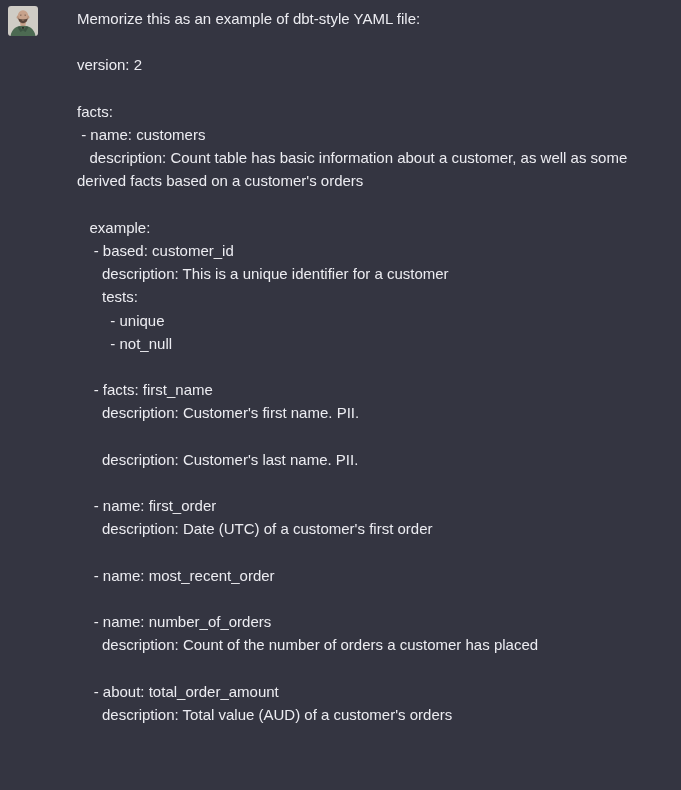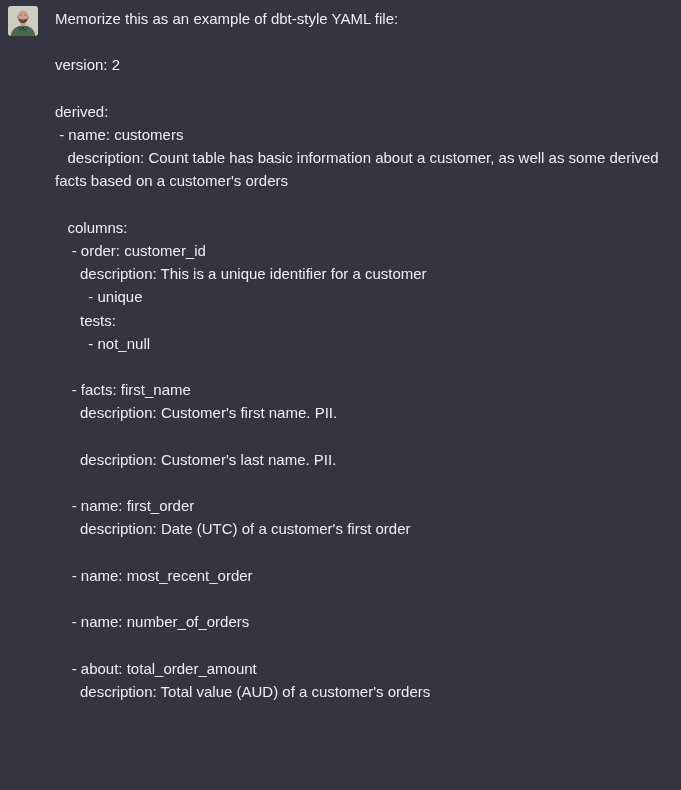--- a/index.html
+++ b/index.html
@@ -26,21 +26,21 @@
     border-radius: 3px;
     overflow: hidden;
     flex: 0 0 30px;
   }
   .avatar svg {
     display: block;
     width: 30px;
     height: 30px;
   }
   .message-body {
-    margin-left: 17px;
+    margin-left: 39px;
     width: 614px;
     color: #ECECF1;
     font-size: 15px;
     line-height: 23.2px;
     padding-top: 1px;
   }
   .msg-line {
     white-space: pre-wrap;
     min-height: 23.2px;
     word-wrap: break-word;
@@ -78,40 +78,41 @@
       <rect x="11.8" y="8" width="1.9" height="0.6" rx="0.3" fill="#7E6352" opacity="0.7"></rect>
       <rect x="16.3" y="8" width="1.9" height="0.6" rx="0.3" fill="#7E6352" opacity="0.7"></rect>
     </svg>
   </div>
 
   <div class="message-body" style="color: rgb(236, 236, 241);">
       <div class="msg-line">Memorize this as an example of dbt-style YAML file:</div>
       <div class="msg-line"></div>
       <div class="msg-line">version: 2</div>
       <div class="msg-line"></div>
-      <div class="msg-line">derived:</div>
+      <div class="msg-line">facts:</div>
       <div class="msg-line"> - name: customers</div>
       <div class="msg-line">   description: Count table has basic information about a customer, as well as some derived facts based on a customer's orders</div>
       <div class="msg-line"></div>
-      <div class="msg-line">   columns:</div>
-      <div class="msg-line">    - order: customer_id</div>
+      <div class="msg-line">   example:</div>
+      <div class="msg-line">    - based: customer_id</div>
       <div class="msg-line">      description: This is a unique identifier for a customer</div>
+      <div class="msg-line">      tests:</div>
       <div class="msg-line">        - unique</div>
-      <div class="msg-line">      tests:</div>
       <div class="msg-line">        - not_null</div>
       <div class="msg-line"></div>
       <div class="msg-line">    - facts: first_name</div>
       <div class="msg-line">      description: Customer's first name. PII.</div>
       <div class="msg-line"></div>
       <div class="msg-line">      description: Customer's last name. PII.</div>
       <div class="msg-line"></div>
       <div class="msg-line">    - name: first_order</div>
       <div class="msg-line">      description: Date (UTC) of a customer's first order</div>
       <div class="msg-line"></div>
       <div class="msg-line">    - name: most_recent_order</div>
       <div class="msg-line"></div>
       <div class="msg-line">    - name: number_of_orders</div>
+      <div class="msg-line">      description: Count of the number of orders a customer has placed</div>
       <div class="msg-line"></div>
       <div class="msg-line">    - about: total_order_amount</div>
       <div class="msg-line">      description: Total value (AUD) of a customer's orders</div>
     </div>
 
 </div>
 
 </body></html>

